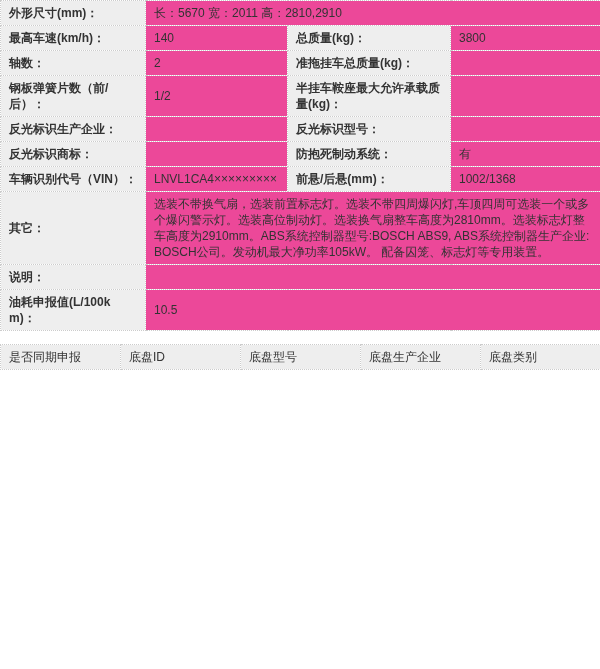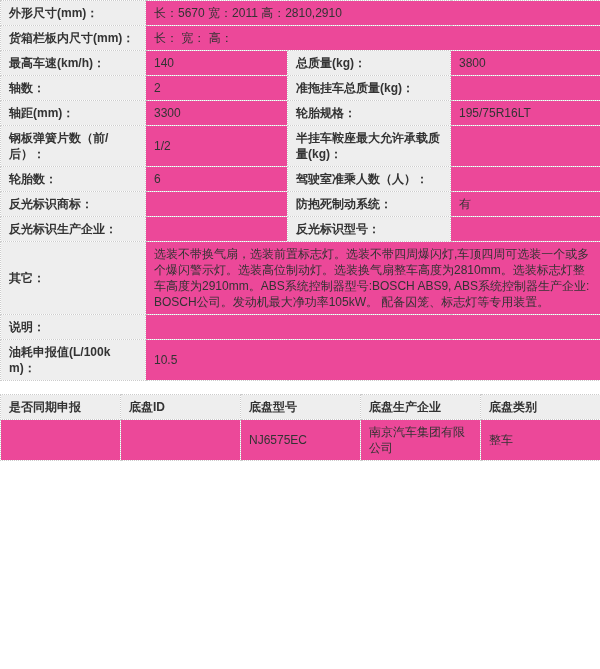--- a/index.html
+++ b/index.html
@@ -17,82 +17,72 @@
     text-align:left;
     word-break:break-all;
     overflow:hidden;
   }
   .lbl,.grid th{
     background:#eeeeee;
     font-weight:bold;
   }
   .val{background:#ec4899;font-weight:normal;}
   .grid{margin-top:13px;}
-  .grid th{font-weight:bold;}
+  .grid th{font-weight:normal;}
 </style>
 </head>
 <body>
 
 <table class="spec">
   <colgroup>
     <col style="width:145px">
       <col style="width:142px">
       <col style="width:163px">
       <col style="width:150px">
   </colgroup>
   <tbody>
       <tr>
     <td class="lbl">外形尺寸(mm)：</td>
     <td class="val" colspan="3">长：5670 宽：2011 高：2810,2910</td>
   </tr>
   <tr>
-    <td class="lbl">货箱栏板内尺寸(mm)：</td>
-    <td class="val" colspan="3">长： 宽： 高：</td>
-  </tr>
-  <tr>
     <td class="lbl">最高车速(km/h)：</td>
     <td class="val">140</td>
     <td class="lbl">总质量(kg)：</td>
     <td class="val">3800</td>
   </tr>
   <tr>
     <td class="lbl">轴数：</td>
     <td class="val">2</td>
     <td class="lbl">准拖挂车总质量(kg)：</td>
     <td class="val"></td>
   </tr>
   <tr>
-    <td class="lbl">轴距(mm)：</td>
-    <td class="val">3300</td>
-    <td class="lbl">轮胎规格：</td>
-    <td class="val">195/75R16LT</td>
-  </tr>
-  <tr>
     <td class="lbl">钢板弹簧片数（前/后）：</td>
     <td class="val">1/2</td>
     <td class="lbl">半挂车鞍座最大允许承载质量(kg)：</td>
     <td class="val"></td>
   </tr>
   <tr>
-    <td class="lbl">轮胎数：</td>
-    <td class="val">6</td>
-    <td class="lbl">驾驶室准乘人数（人）：</td>
+    <td class="lbl">反光标识生产企业：</td>
+    <td class="val"></td>
+    <td class="lbl">反光标识型号：</td>
     <td class="val"></td>
   </tr>
   <tr>
     <td class="lbl">反光标识商标：</td>
     <td class="val"></td>
     <td class="lbl">防抱死制动系统：</td>
     <td class="val">有</td>
   </tr>
   <tr>
-    <td class="lbl">反光标识生产企业：</td>
-    <td class="val"></td>
-    <td class="lbl">反光标识型号：</td>
-    <td class="val"></td>
+    <td class="lbl">车辆识别代号（VIN）：</td>
+    <td class="val">LNVL1CA4×××××××××</td>
+    <td class="lbl">前悬/后悬(mm)：</td>
+    <td class="val">1002/1368</td>
   </tr>
   <tr>
     <td class="lbl">其它：</td>
     <td class="val" colspan="3">选装不带换气扇，选装前置标志灯。选装不带四周爆闪灯,车顶四周可选装一个或多个爆闪警示灯。选装高位制动灯。选装换气扇整车高度为2810mm。选装标志灯整车高度为2910mm。ABS系统控制器型号:BOSCH ABS9, ABS系统控制器生产企业:BOSCH公司。发动机最大净功率105kW。 配备囚笼、标志灯等专用装置。</td>
   </tr>
   <tr>
     <td class="lbl">说明：</td>
     <td class="val" colspan="3"></td>
   </tr>
   <tr>
@@ -111,21 +101,14 @@
       <col style="width:120px">
   </colgroup>
   <tbody>
       <tr>
     <th>是否同期申报</th>
     <th>底盘ID</th>
     <th>底盘型号</th>
     <th>底盘生产企业</th>
     <th>底盘类别</th>
   </tr>
-  <tr>
-    <td class="val"></td>
-    <td class="val"></td>
-    <td class="val">NJ6575EC</td>
-    <td class="val">南京汽车集团有限公司</td>
-    <td class="val">整车</td>
-  </tr>
 </tbody>
   </table>
 
 </body></html>

